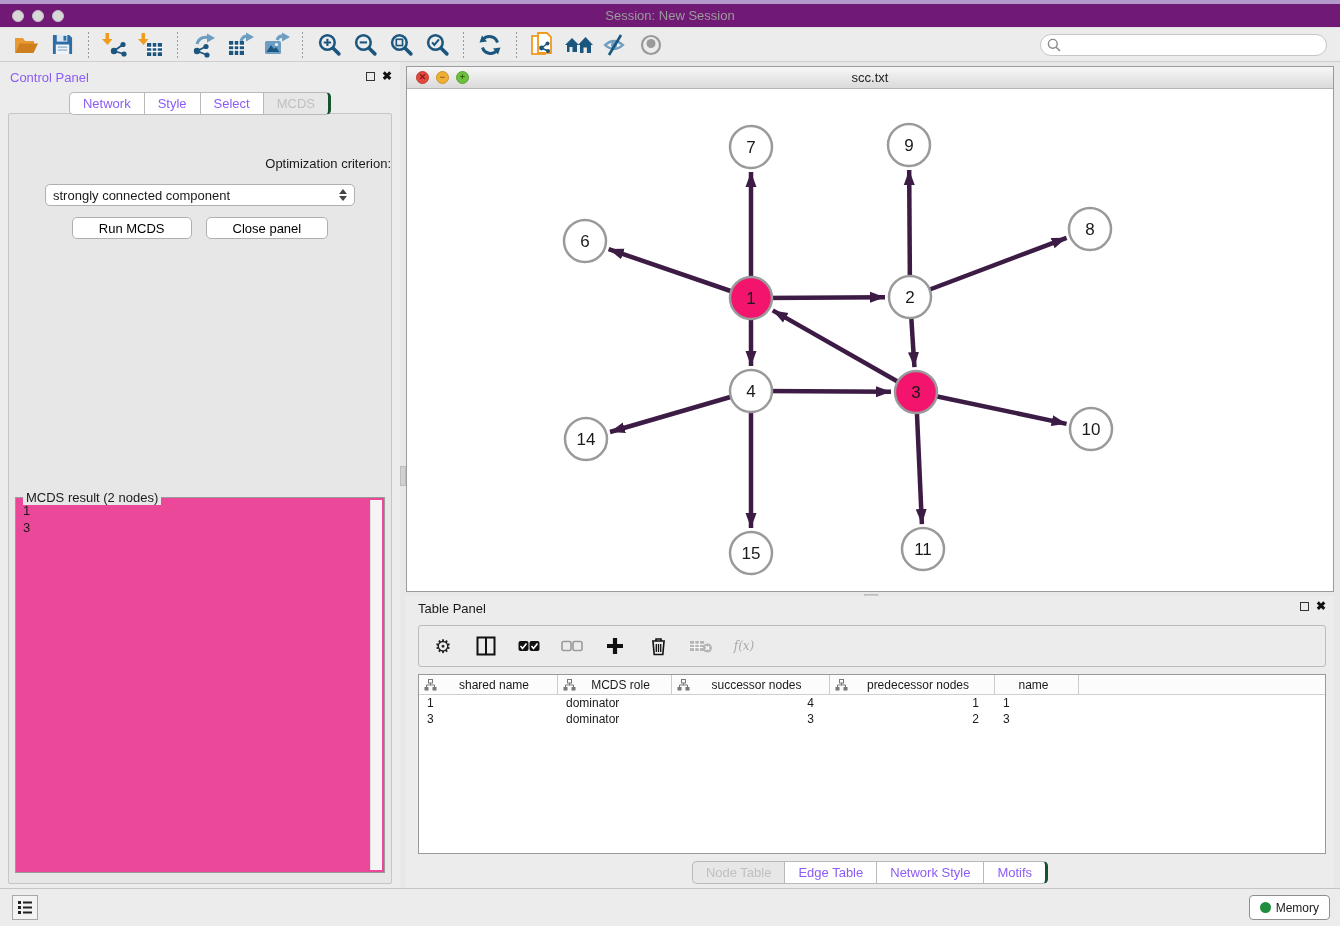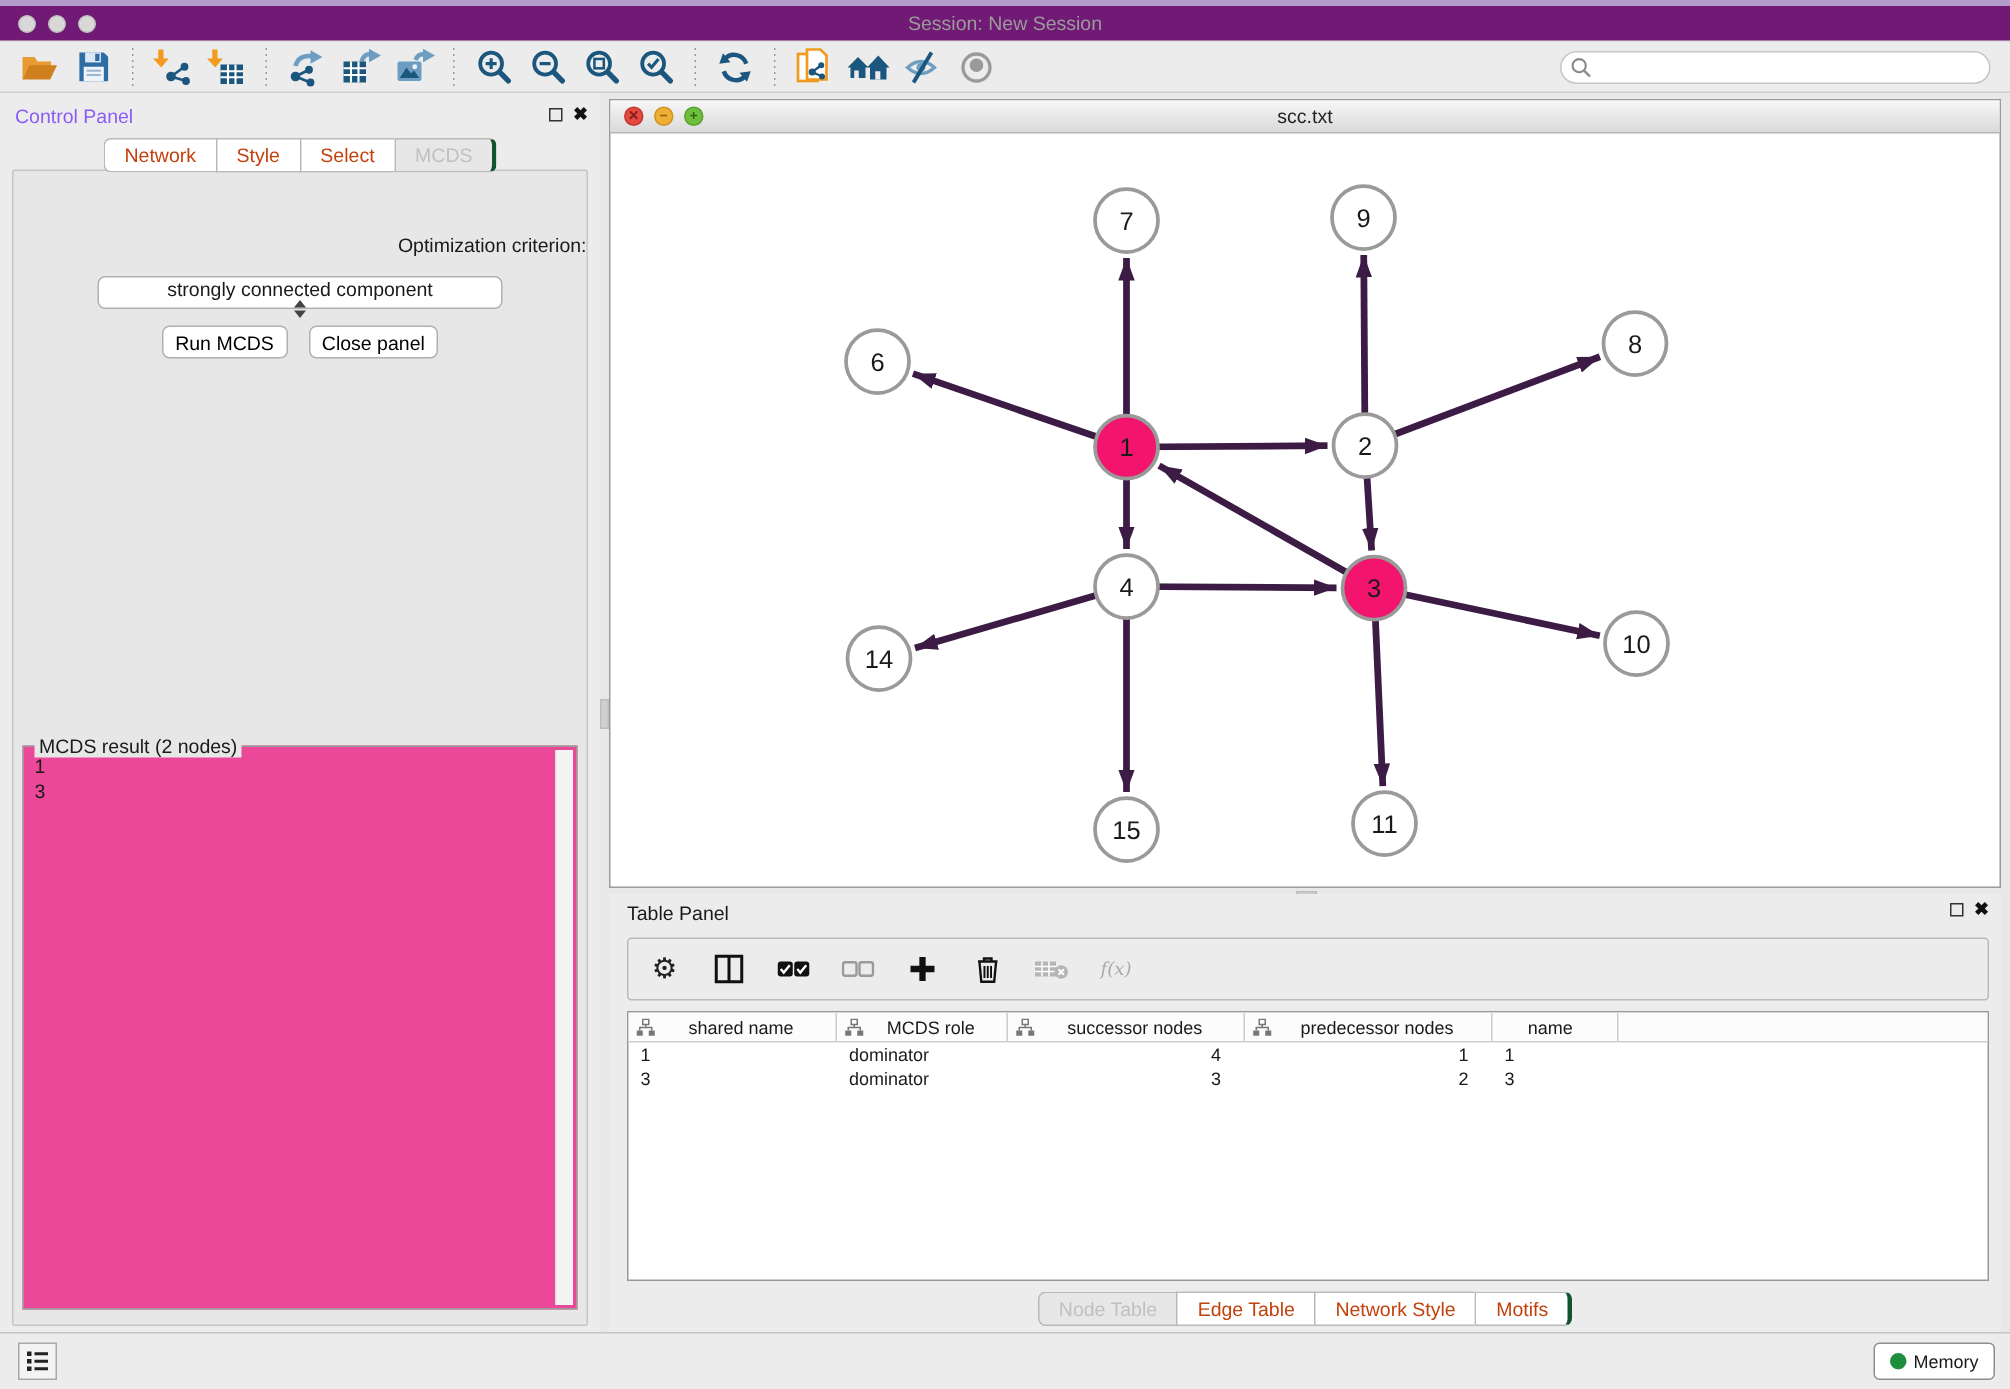--- a/index.html
+++ b/index.html
@@ -25,37 +25,37 @@
   .main { height:826px; display:flex; background:#e8e8e8; }
 
   
   .control-panel { width:400px; position:relative; background:#ececec; padding-top:4px; }
   .cp-header { height:24px; position:relative; }
   .cp-header .panel-title { position:absolute; left:10px; top:4px; font-size:13px; color:#8b5cf6; }
   .panel-icons { position:absolute; right:8px; top:5px; display:flex; gap:7px; align-items:center; }
   .float-box { width:9px; height:9px; border:1.6px solid #333; display:inline-block; }
   .close-x { font-size:12px; font-weight:bold; color:#111; line-height:11px; }
   .cp-tabs { display:flex; justify-content:center; position:relative; z-index:2; margin-top:2px; }
-  .tab { font-size:13px; padding:3px 13px 3px; background:#fff; border:1px solid #b9b9b9; border-right:none; color:#c2410c; }
+  .tab { font-size:13px; padding:3px 13px 3px; background:#fff; border:1px solid #b9b9b9; border-right:none; color:#8b5cf6; }
   .tab:first-child { border-radius:5px 0 0 5px; }
   .tab:last-child { border-radius:0 5px 5px 0; border-right:3px solid #14532d; }
   .tab.active { background:#e7e7e7; color:#c0c0c0; }
   .cp-body { position:absolute; left:8px; right:8px; top:51px; bottom:4px;
     background:#e7e7e7; border:1px solid #c6c6c6; border-radius:2px; }
   .opt-label { text-align:right; font-size:13px; margin-top:42px; }
-  .dropdown { width:270px; height:22px; margin:13px auto 0; background:#fff; border:1px solid #b0b0b0;
-    border-radius:5px; display:flex; align-items:center; padding:0 7px; font-size:13px;flex-direction:column; }
+  .dropdown { width:310px; height:22px; margin:13px auto 0; background:#fff; border:1px solid #b0b0b0;
+    border-radius:5px; display:flex; align-items:center; padding:0 7px; font-size:13px; }
   .dropdown .dd-label { flex:1; }
   .stepper { display:flex; flex-direction:column; gap:2px; align-items:center; }
   .stepper i { display:block; width:0; height:0; border-left:4px solid transparent; border-right:4px solid transparent; }
   .stepper .up { border-bottom:5px solid #444; }
   .stepper .down { border-top:5px solid #444; }
   .cp-buttons { display:flex; justify-content:center; gap:14px; margin-top:11px; }
   .push-btn { background:#fff; border:1px solid #b0b0b0; border-radius:5px; height:22px;
-    padding:0 8px; font-size:13px; font-family:"Liberation Sans",sans-serif; }
+    padding:0 26px; font-size:13px; font-family:"Liberation Sans",sans-serif; }
   .groupbox { position:absolute; left:6px; right:6px; top:383px; bottom:10px;
     border:1px solid #9a9a9a; background:#ec4899; }
   .group-label { position:absolute; top:-8px; left:7px; background:#e7e7e7; padding:0 3px; font-size:13px; }
   .result-text { position:absolute; inset:2px 16px 2px 2px; font-size:13px; line-height:17px;
     white-space:pre; padding:2px 5px; overflow:hidden; }
   .scroll-track { position:absolute; top:2px; bottom:2px; right:2px; width:12px;
     background:#f4f4f4; border-left:1px solid #e0e0e0; }
 
   
   .splitter { width:6px; position:relative; background:#e8e8e8; }

